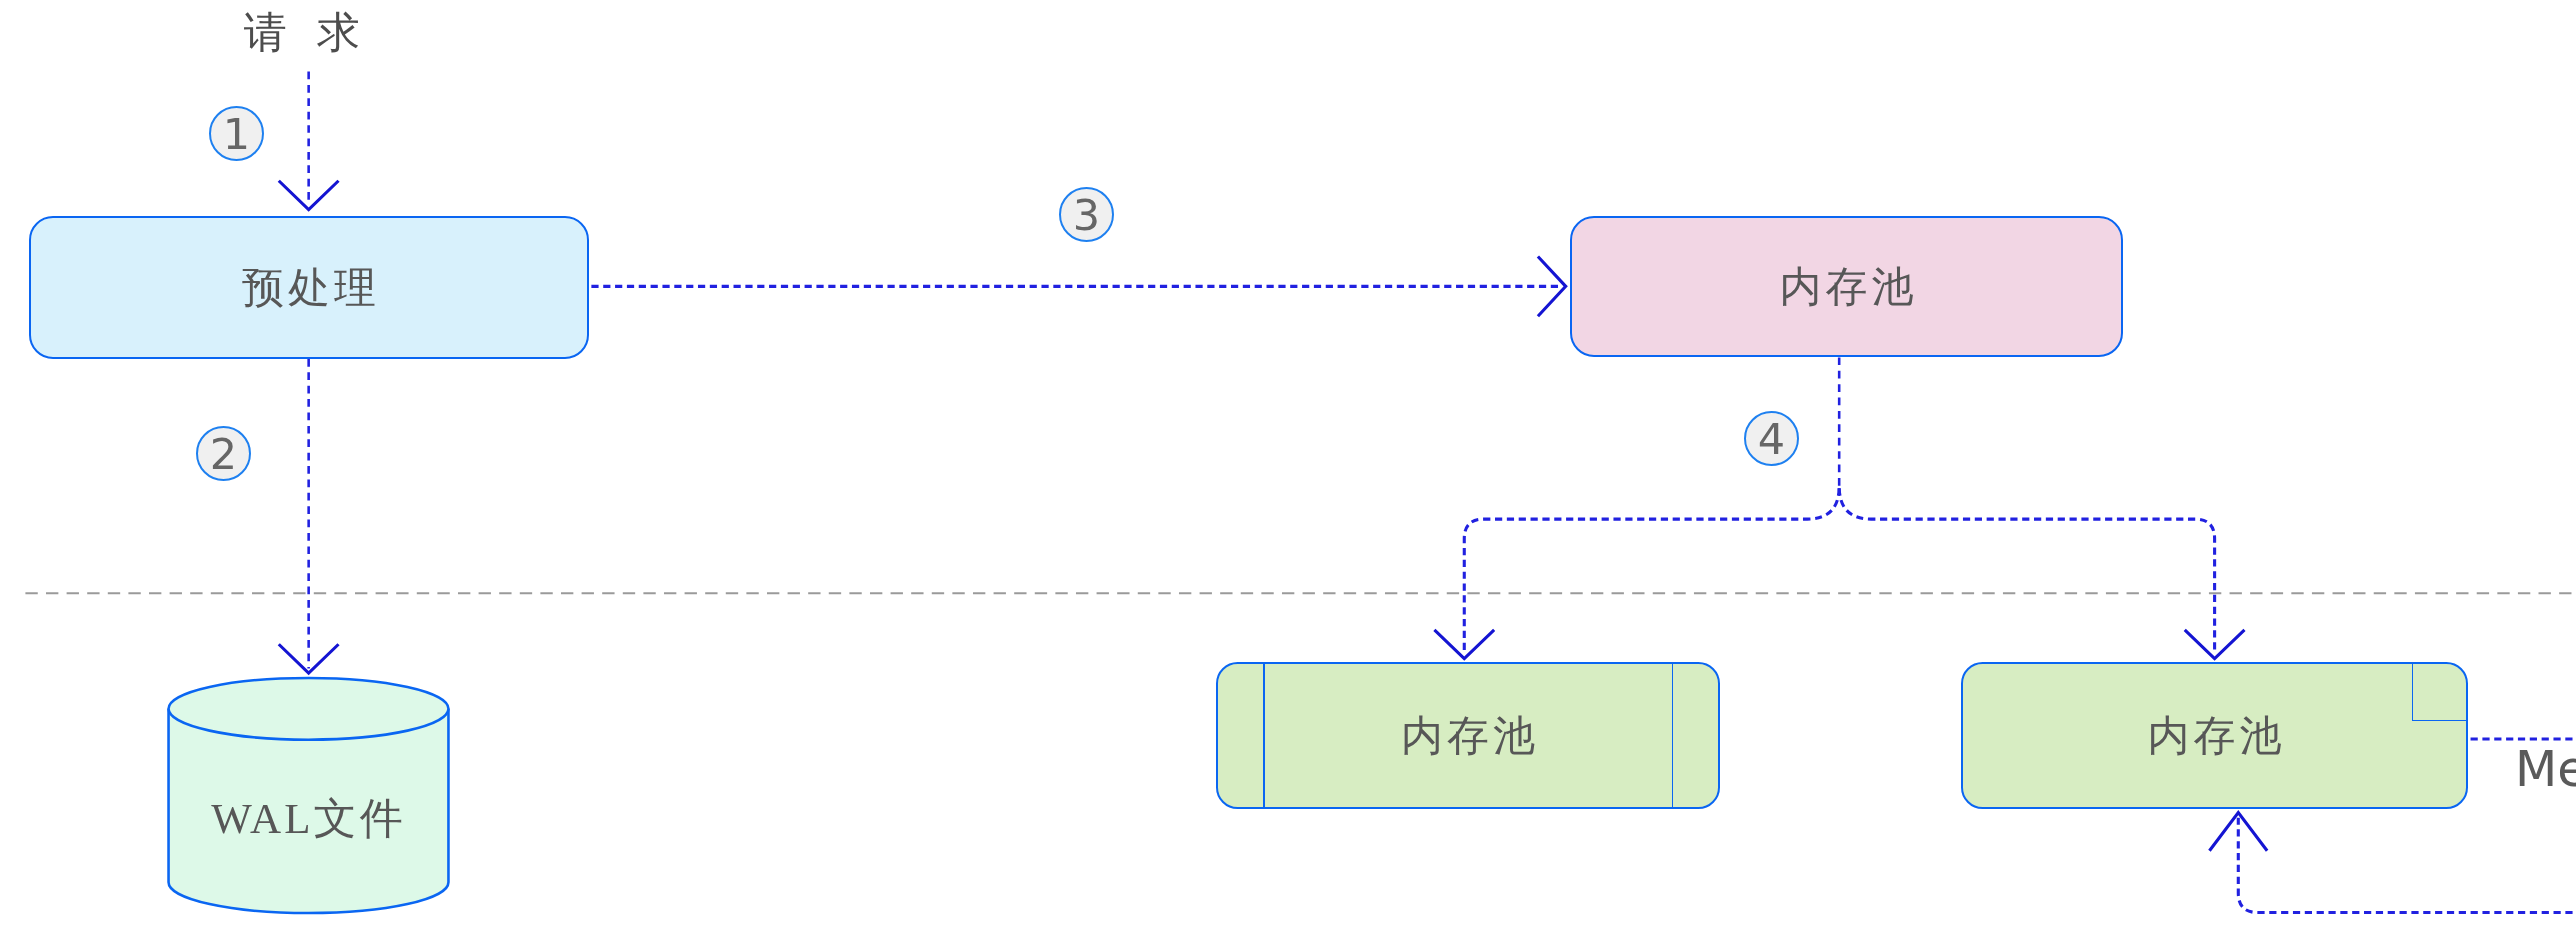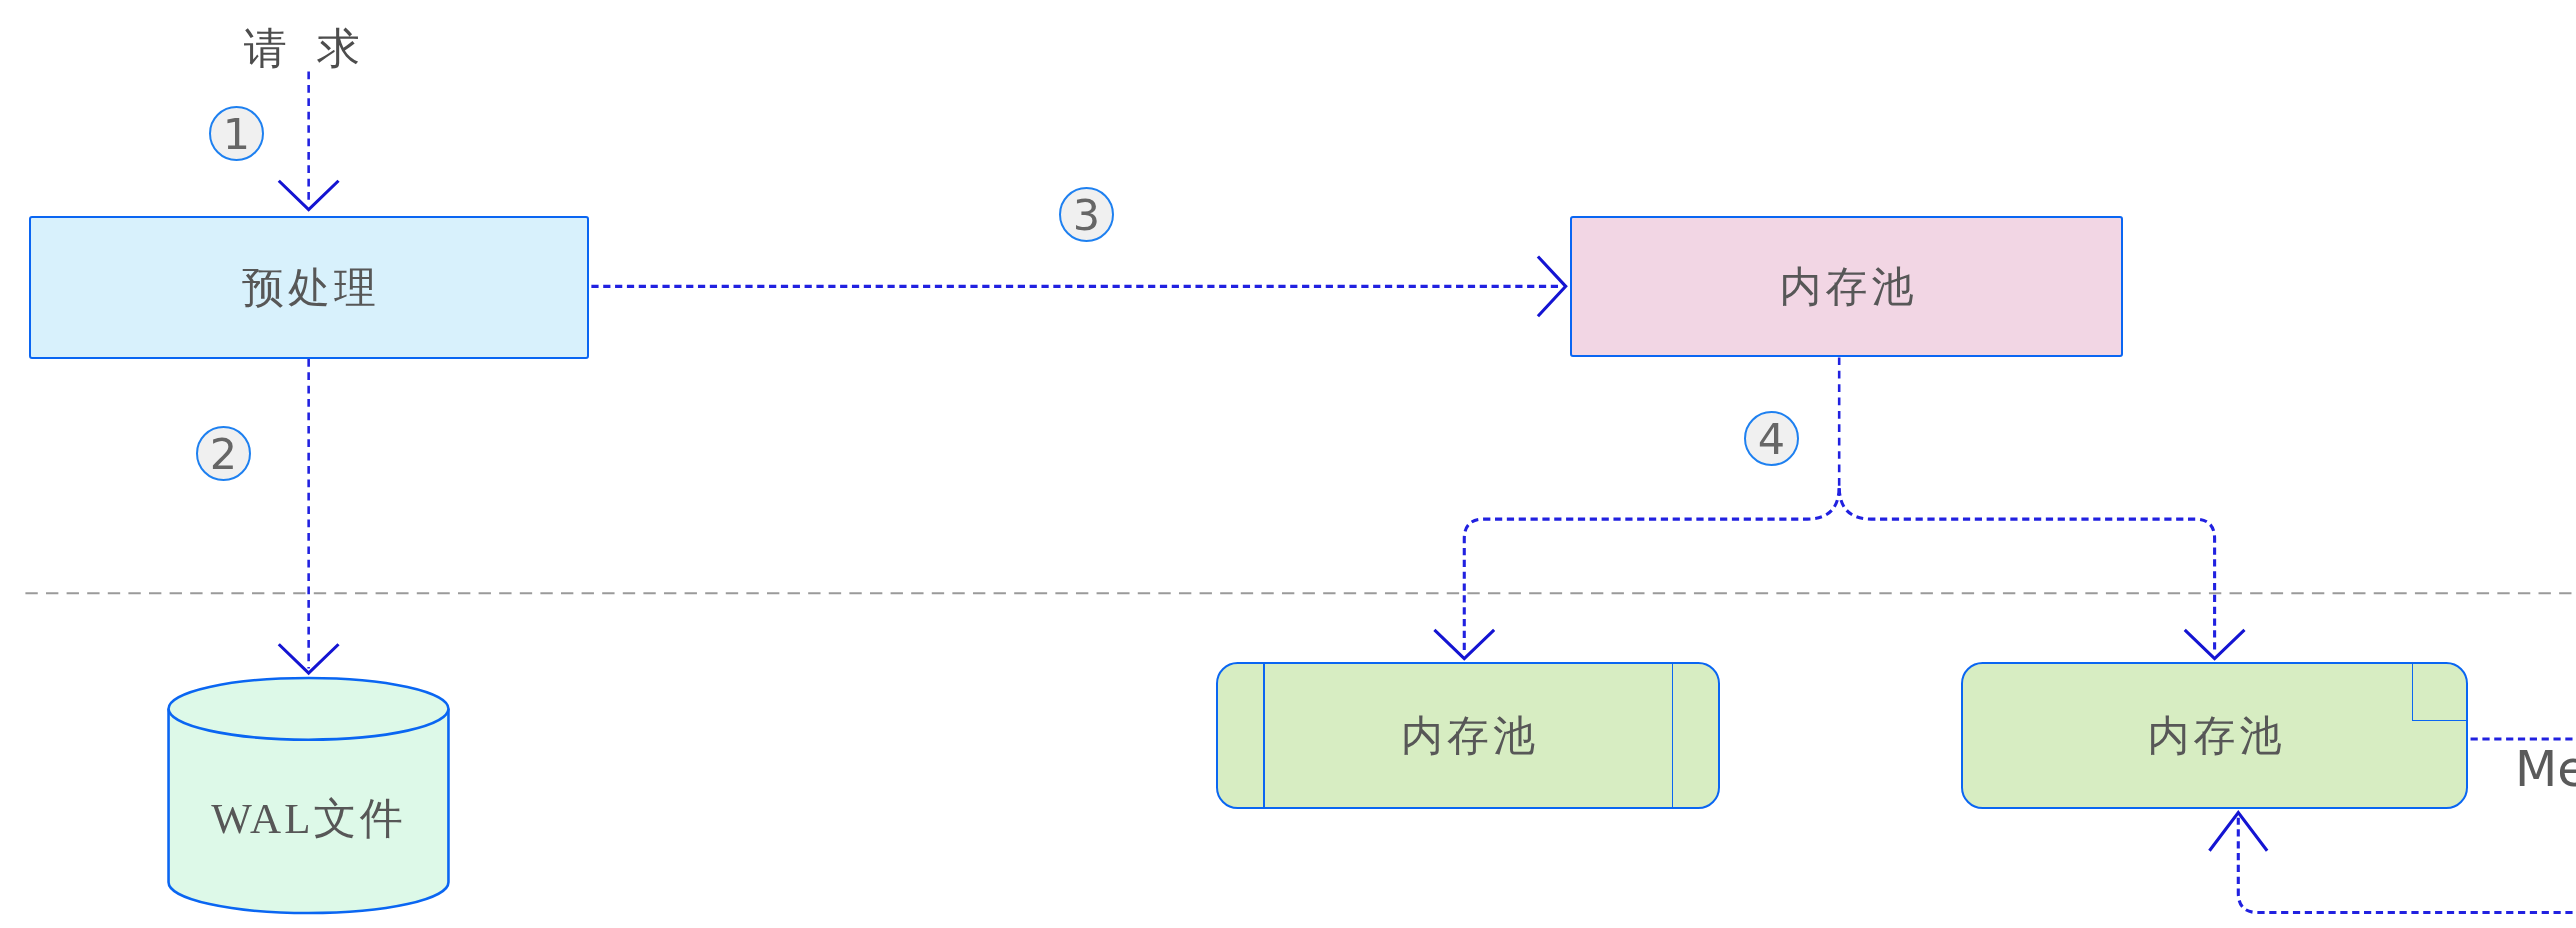--- a/index.html
+++ b/index.html
@@ -6,42 +6,42 @@
   body{font-family:"DejaVu Sans","Liberation Sans",sans-serif;}
   .canvas{position:relative;width:2738px;height:928px;background:#fff;overflow:hidden;}
 
   svg.overlay{position:absolute;left:0;top:0;width:2738px;height:928px;pointer-events:none;}
   .dash{fill:none;stroke:var(--line-blue);stroke-width:5;stroke-dasharray:15 11;}
   .dash-dense{fill:none;stroke:var(--line-blue);stroke-width:6;stroke-dasharray:14 9;}
   .gray-dash{fill:none;stroke:var(--divider-gray);stroke-width:4;stroke-dasharray:24 16;}
   .head{fill:none;stroke:var(--arrow-blue);stroke-width:6;}
 
   .node{position:absolute;box-sizing:border-box;display:flex;align-items:center;justify-content:center;
-        border:2.6px solid var(--box-border);border-radius:3px;font-size:42px;color:var(--text-dark);
+        border:2.6px solid var(--box-border);border-radius:24px;font-size:42px;color:var(--text-dark);
         letter-spacing:4.1px;text-indent:4.1px;}
   #node-preprocess{left:29px;top:216px;width:560px;height:143px;background:var(--box-blue-fill);}
   #node-mempool{left:1570px;top:216px;width:553px;height:141px;background:var(--box-pink-fill);}
   #node-mempool-left{left:1216px;top:662px;width:504px;height:147px;background:var(--box-green-fill);border-radius:21.6px;}
   #node-mempool-right{left:1961px;top:662px;width:507px;height:147px;background:var(--box-green-fill);border-radius:21.6px;}
   .inner-line{position:absolute;top:0;bottom:0;width:1.5px;background:var(--box-border);}
   .inner-line.left{left:45px;}
   .inner-line.right{right:45px;}
   .corner-tab{position:absolute;top:0;right:0;width:53px;height:56px;
               border-left:1.5px solid var(--box-border);border-bottom:1.5px solid var(--box-border);}
 
   .step-circle{position:absolute;box-sizing:border-box;width:55px;height:55px;border-radius:50%;
                background:var(--circle-fill);border:2.6px solid var(--circle-border);color:#666666;
                font-size:43px;display:flex;align-items:center;justify-content:center;}
   #step-1{left:209px;top:106px;}
   #step-2{left:196px;top:426px;}
   #step-3{left:1059px;top:187px;}
   #step-4{left:1744px;top:411px;}
 
   .free-label{position:absolute;color:var(--text-gray);}
-  #request-label{left:177px;top:20px;width:258px;text-align:center;font-size:43px;letter-spacing:8.2px;}
+  #request-label{left:177px;top:4px;width:258px;text-align:center;font-size:43px;letter-spacing:8.2px;}
   #merge-label{left:2478px;top:741px;width:227px;text-align:center;font-size:49px;color:#5a5a5a;}
 
   #node-wal{position:absolute;left:167px;top:676px;width:283px;height:239px;font-family:Liberation Serif, serif;}
   #node-wal .cyl-label{position:absolute;left:0;right:0;top:114px;text-align:center;font-size:43px;
                        color:var(--text-dark);letter-spacing:3.1px;}
   .cyl{fill:var(--cylinder-fill);stroke:var(--box-border);stroke-width:5;}
 </style>
 </head>
 <body>
 

